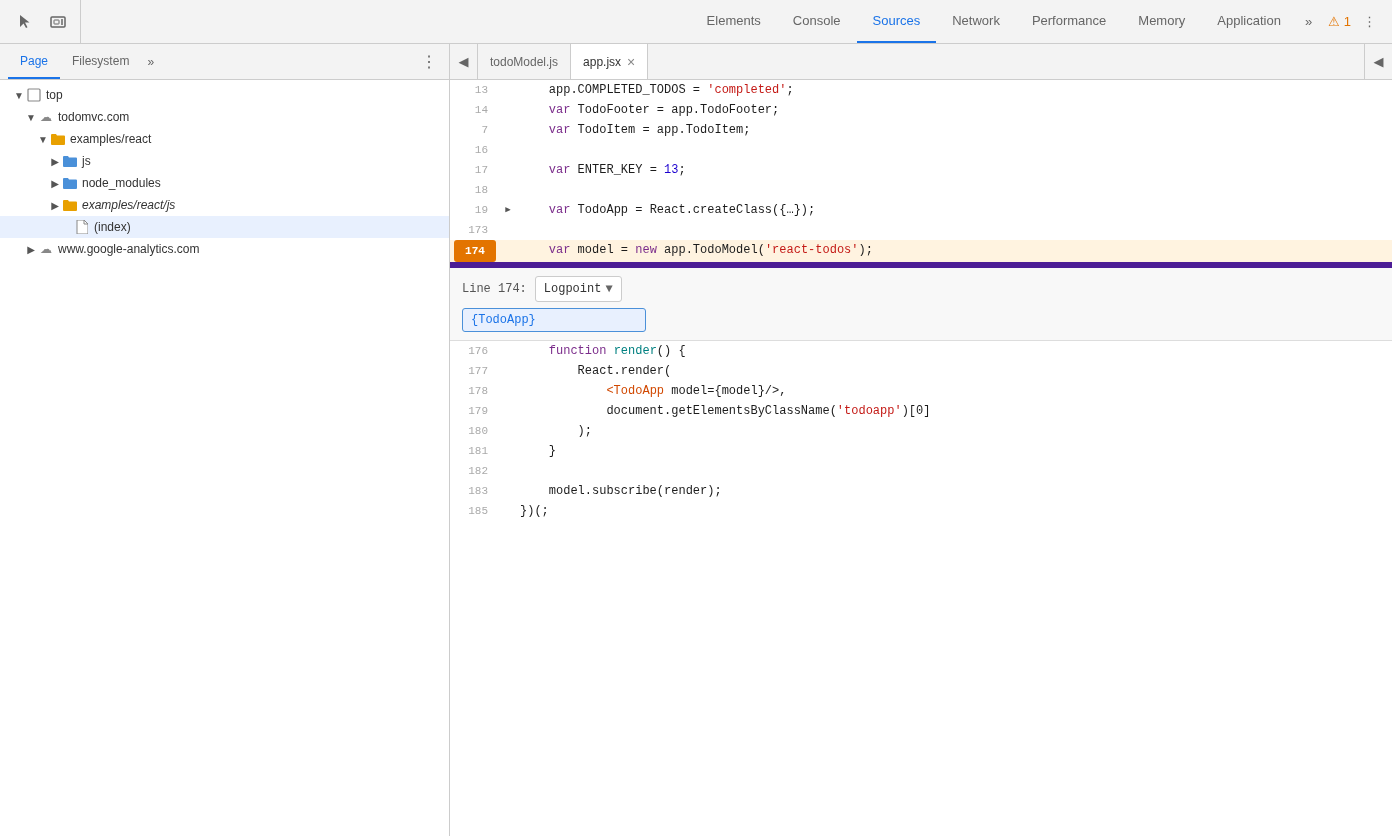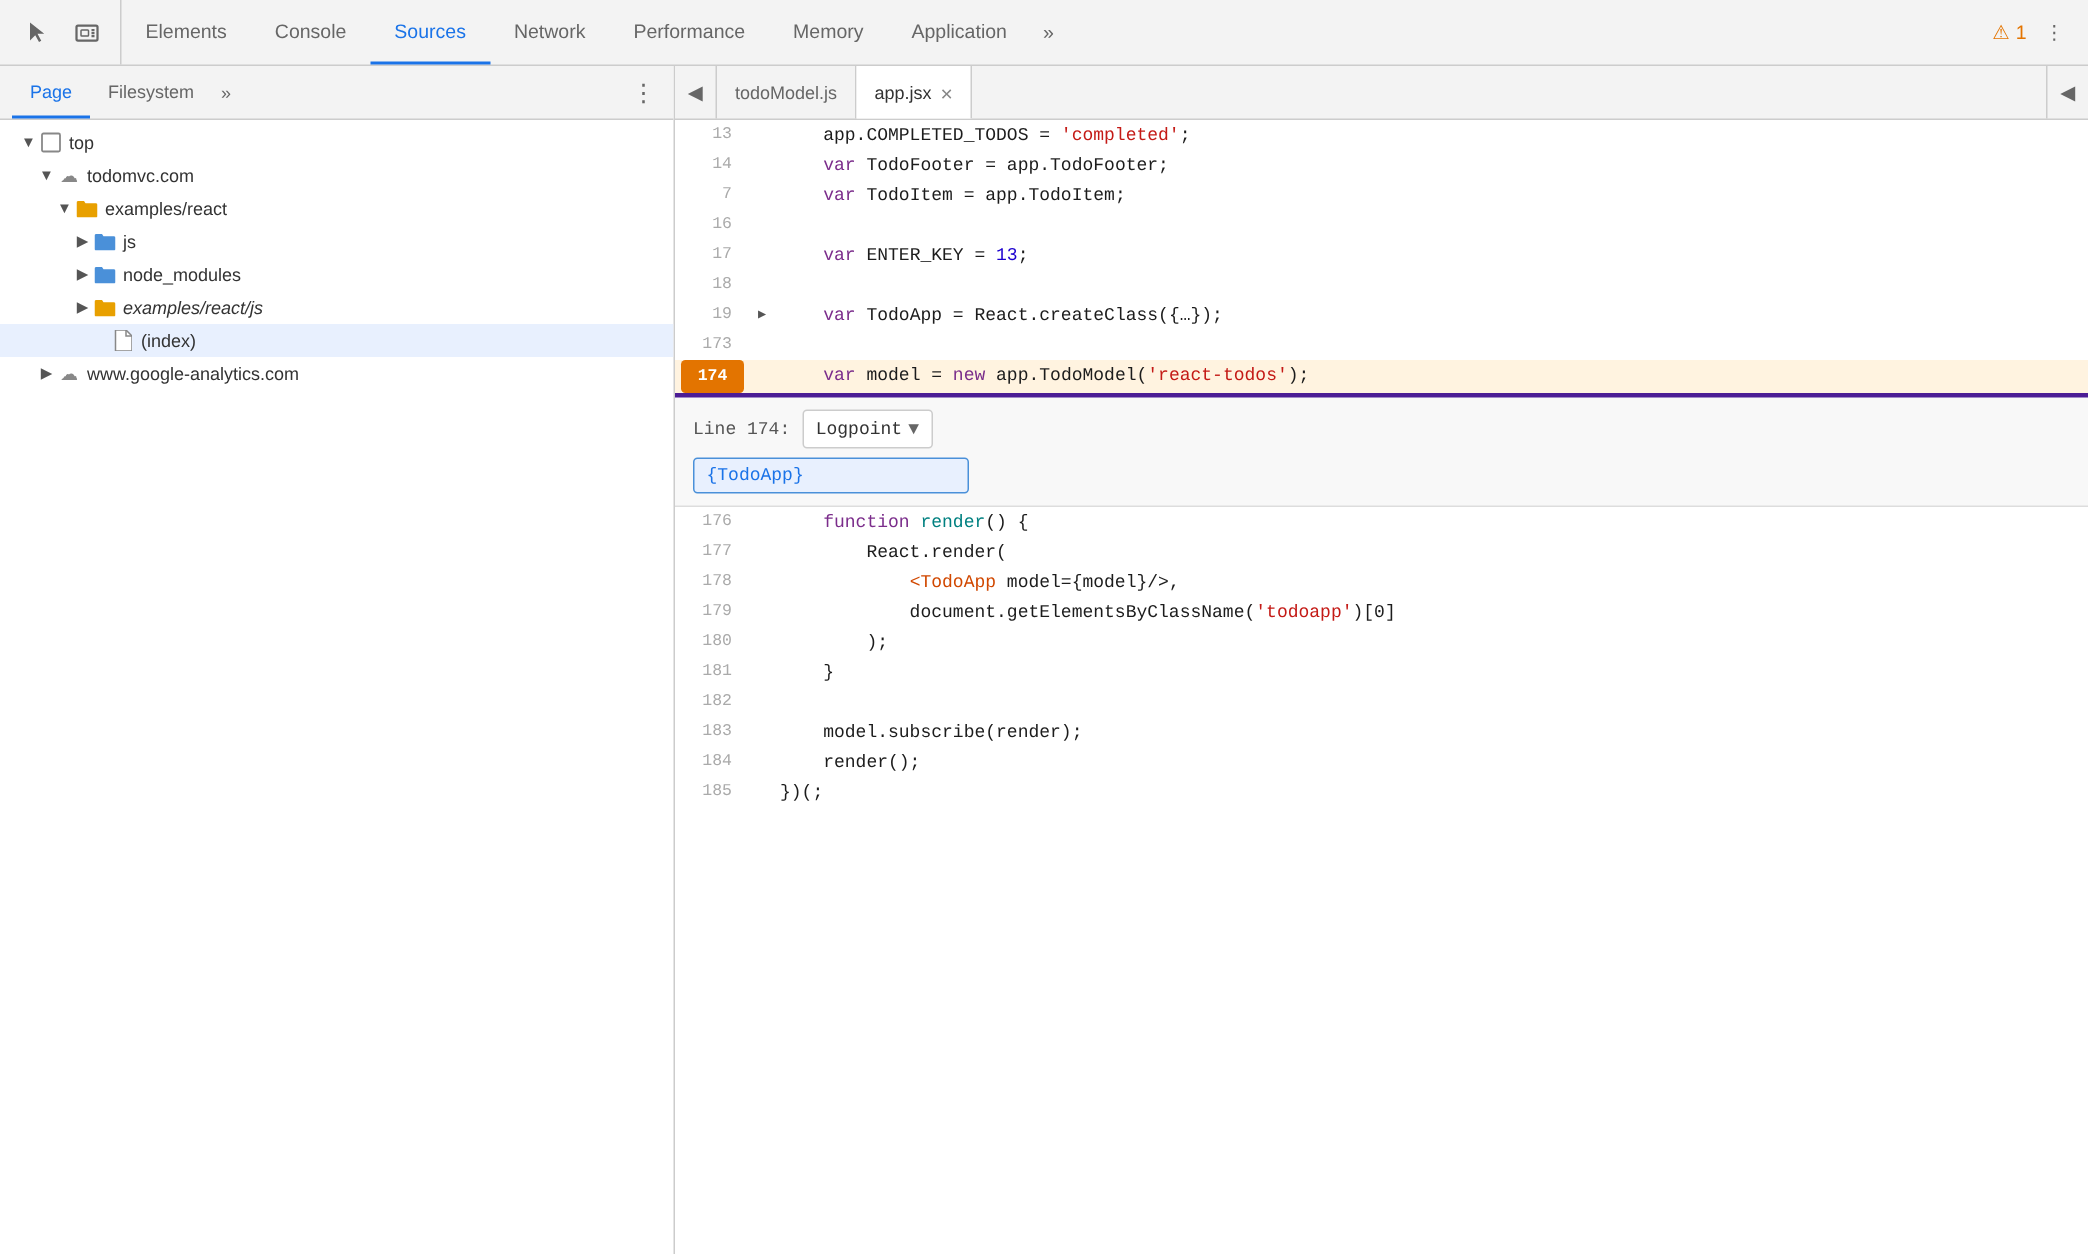--- a/index.html
+++ b/index.html
@@ -5,21 +5,21 @@
     * { box-sizing: border-box; margin: 0; padding: 0; }
     body { font-family: -apple-system, BlinkMacSystemFont, 'Segoe UI', sans-serif; background: #f3f3f3; font-size: 13px; color: #333; overflow: hidden; }
 
     
     .top-bar {
       display: flex; align-items: center; background: #f3f3f3; border-bottom: 1px solid #ccc;
       height: 44px; padding: 0 4px;
     }
     .top-bar-icons { display: flex; align-items: center; gap: 4px; padding: 0 8px; border-right: 1px solid #ccc; height: 100%; }
     .top-bar-icon { width: 28px; height: 28px; display: flex; align-items: center; justify-content: center; border-radius: 3px; cursor: pointer; color: #666; }
-    .top-tabs { display: flex; align-items: flex-end; height: 100%; flex: 1; }
+    .top-tabs { display: flex; align-items: flex-end; height: 100%; flex: 1; justify-content: flex-end; }
     .top-tab {
       padding: 0 16px; height: 100%; display: flex; align-items: center; font-size: 13px;
       color: #666; cursor: pointer; border-bottom: 2px solid transparent; white-space: nowrap;
     }
     .top-tab.active { color: #1a73e8; border-bottom: 2px solid #1a73e8; }
     .top-tab-more { padding: 0 8px; height: 100%; display: flex; align-items: center; cursor: pointer; color: #666; }
     .top-bar-right { display: flex; align-items: center; gap: 8px; padding: 0 8px; }
     .warning-badge { display: flex; align-items: center; gap: 4px; color: #e37400; font-size: 13px; cursor: pointer; }
     .top-bar-menu { color: #666; cursor: pointer; padding: 4px; }
 
@@ -61,21 +61,21 @@
 
     
     .code-area { flex: 1; overflow-y: auto; background: #fff; font-family: 'Menlo', 'Monaco', 'Courier New', monospace; font-size: 12px; line-height: 20px; }
     .code-line { display: flex; align-items: stretch; min-height: 20px; }
     .line-num { width: 50px; min-width: 50px; text-align: right; padding-right: 12px; color: #aaa; font-size: 11px; user-select: none; display: flex; align-items: center; justify-content: flex-end; flex-shrink: 0; }
     .line-arrow { width: 16px; min-width: 16px; display: flex; align-items: center; justify-content: center; color: #888; font-size: 10px; flex-shrink: 0; }
     .line-content { flex: 1; padding: 0 4px; white-space: pre; }
     .breakpoint-badge { background: #e37400; color: #fff; border-radius: 3px; padding: 1px 6px; font-size: 11px; font-weight: bold; min-width: 42px; text-align: center; margin-left: 16px; }
 
     
-    .logpoint-panel { background: #f8f8f8; border-top: 3px solid #4c1d95; border-bottom: 1px solid #ddd; padding: 8px 12px; }
+    .logpoint-panel { background: #f8f8f8; border-top: 6px solid #4c1d95; border-bottom: 1px solid #ddd; padding: 8px 12px; }
     .logpoint-header { display: flex; align-items: center; gap: 8px; margin-bottom: 6px; }
     .logpoint-label { font-size: 12px; color: #555; }
     .logpoint-dropdown { display: flex; align-items: center; gap: 4px; background: #fff; border: 1px solid #ccc; border-radius: 3px; padding: 2px 8px; cursor: pointer; font-size: 12px; color: #333; }
     .logpoint-dropdown-arrow { color: #666; }
     .logpoint-input { background: #e8f0fe; border: 1px solid #4a90d9; border-radius: 3px; padding: 4px 8px; font-family: 'Menlo', 'Monaco', 'Courier New', monospace; font-size: 12px; color: #1a73e8; width: 184px; }
 
     
     .c-purple { color: #7b2d8b; }
     .c-red { color: #c41a16; }
     .c-black { color: #1c1c1c; }
@@ -385,25 +385,20 @@
         <span class="line-arrow"></span>
         <span class="line-content"></span>
       </div>
 
       <div class="code-line">
         <span class="line-num">183</span>
         <span class="line-arrow"></span>
         <span class="line-content"><span class="c-black">    model.subscribe(render);</span></span>
       </div>
 
-      <div class="code-line">
-        <span class="line-num">184</span>
-        <span class="line-arrow"></span>
-        <span class="line-content"><span class="c-black">    render();</span></span>
-      </div>
 
       <div class="code-line">
         <span class="line-num">185</span>
         <span class="line-arrow"></span>
         <span class="line-content"><span class="c-black">})(;</span></span>
       </div>
 
     </div>
   </div>
 </div>

